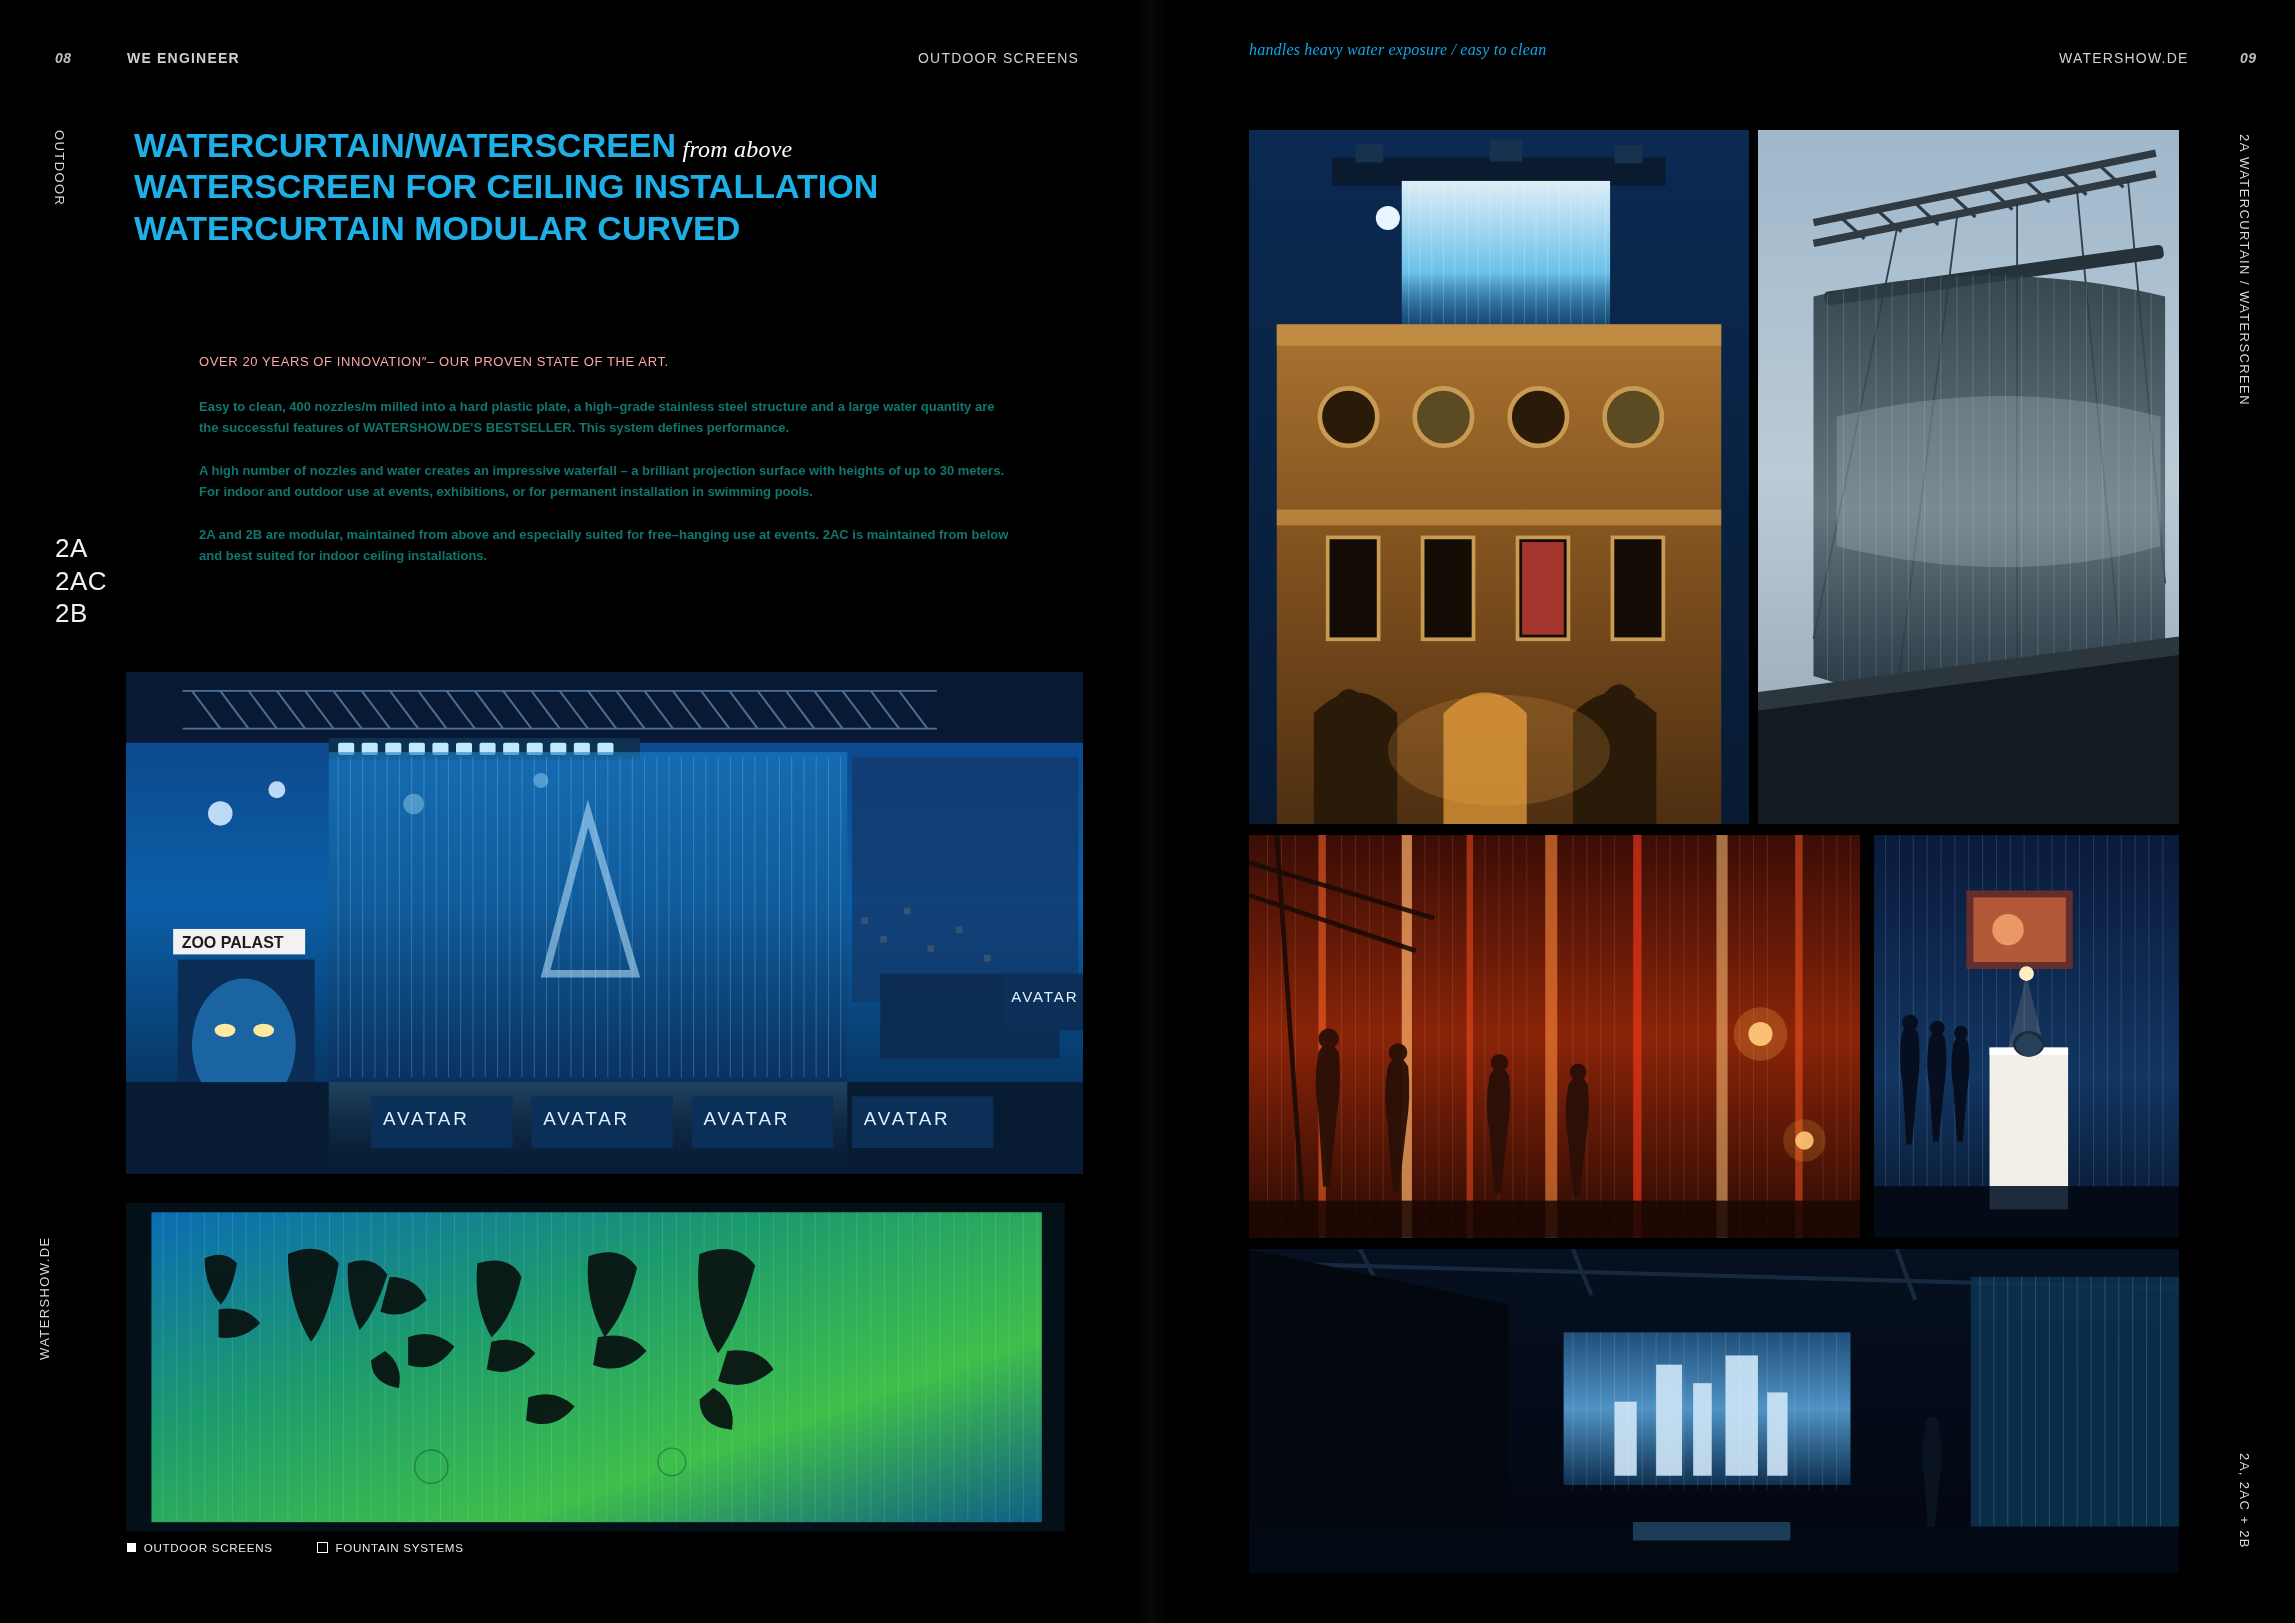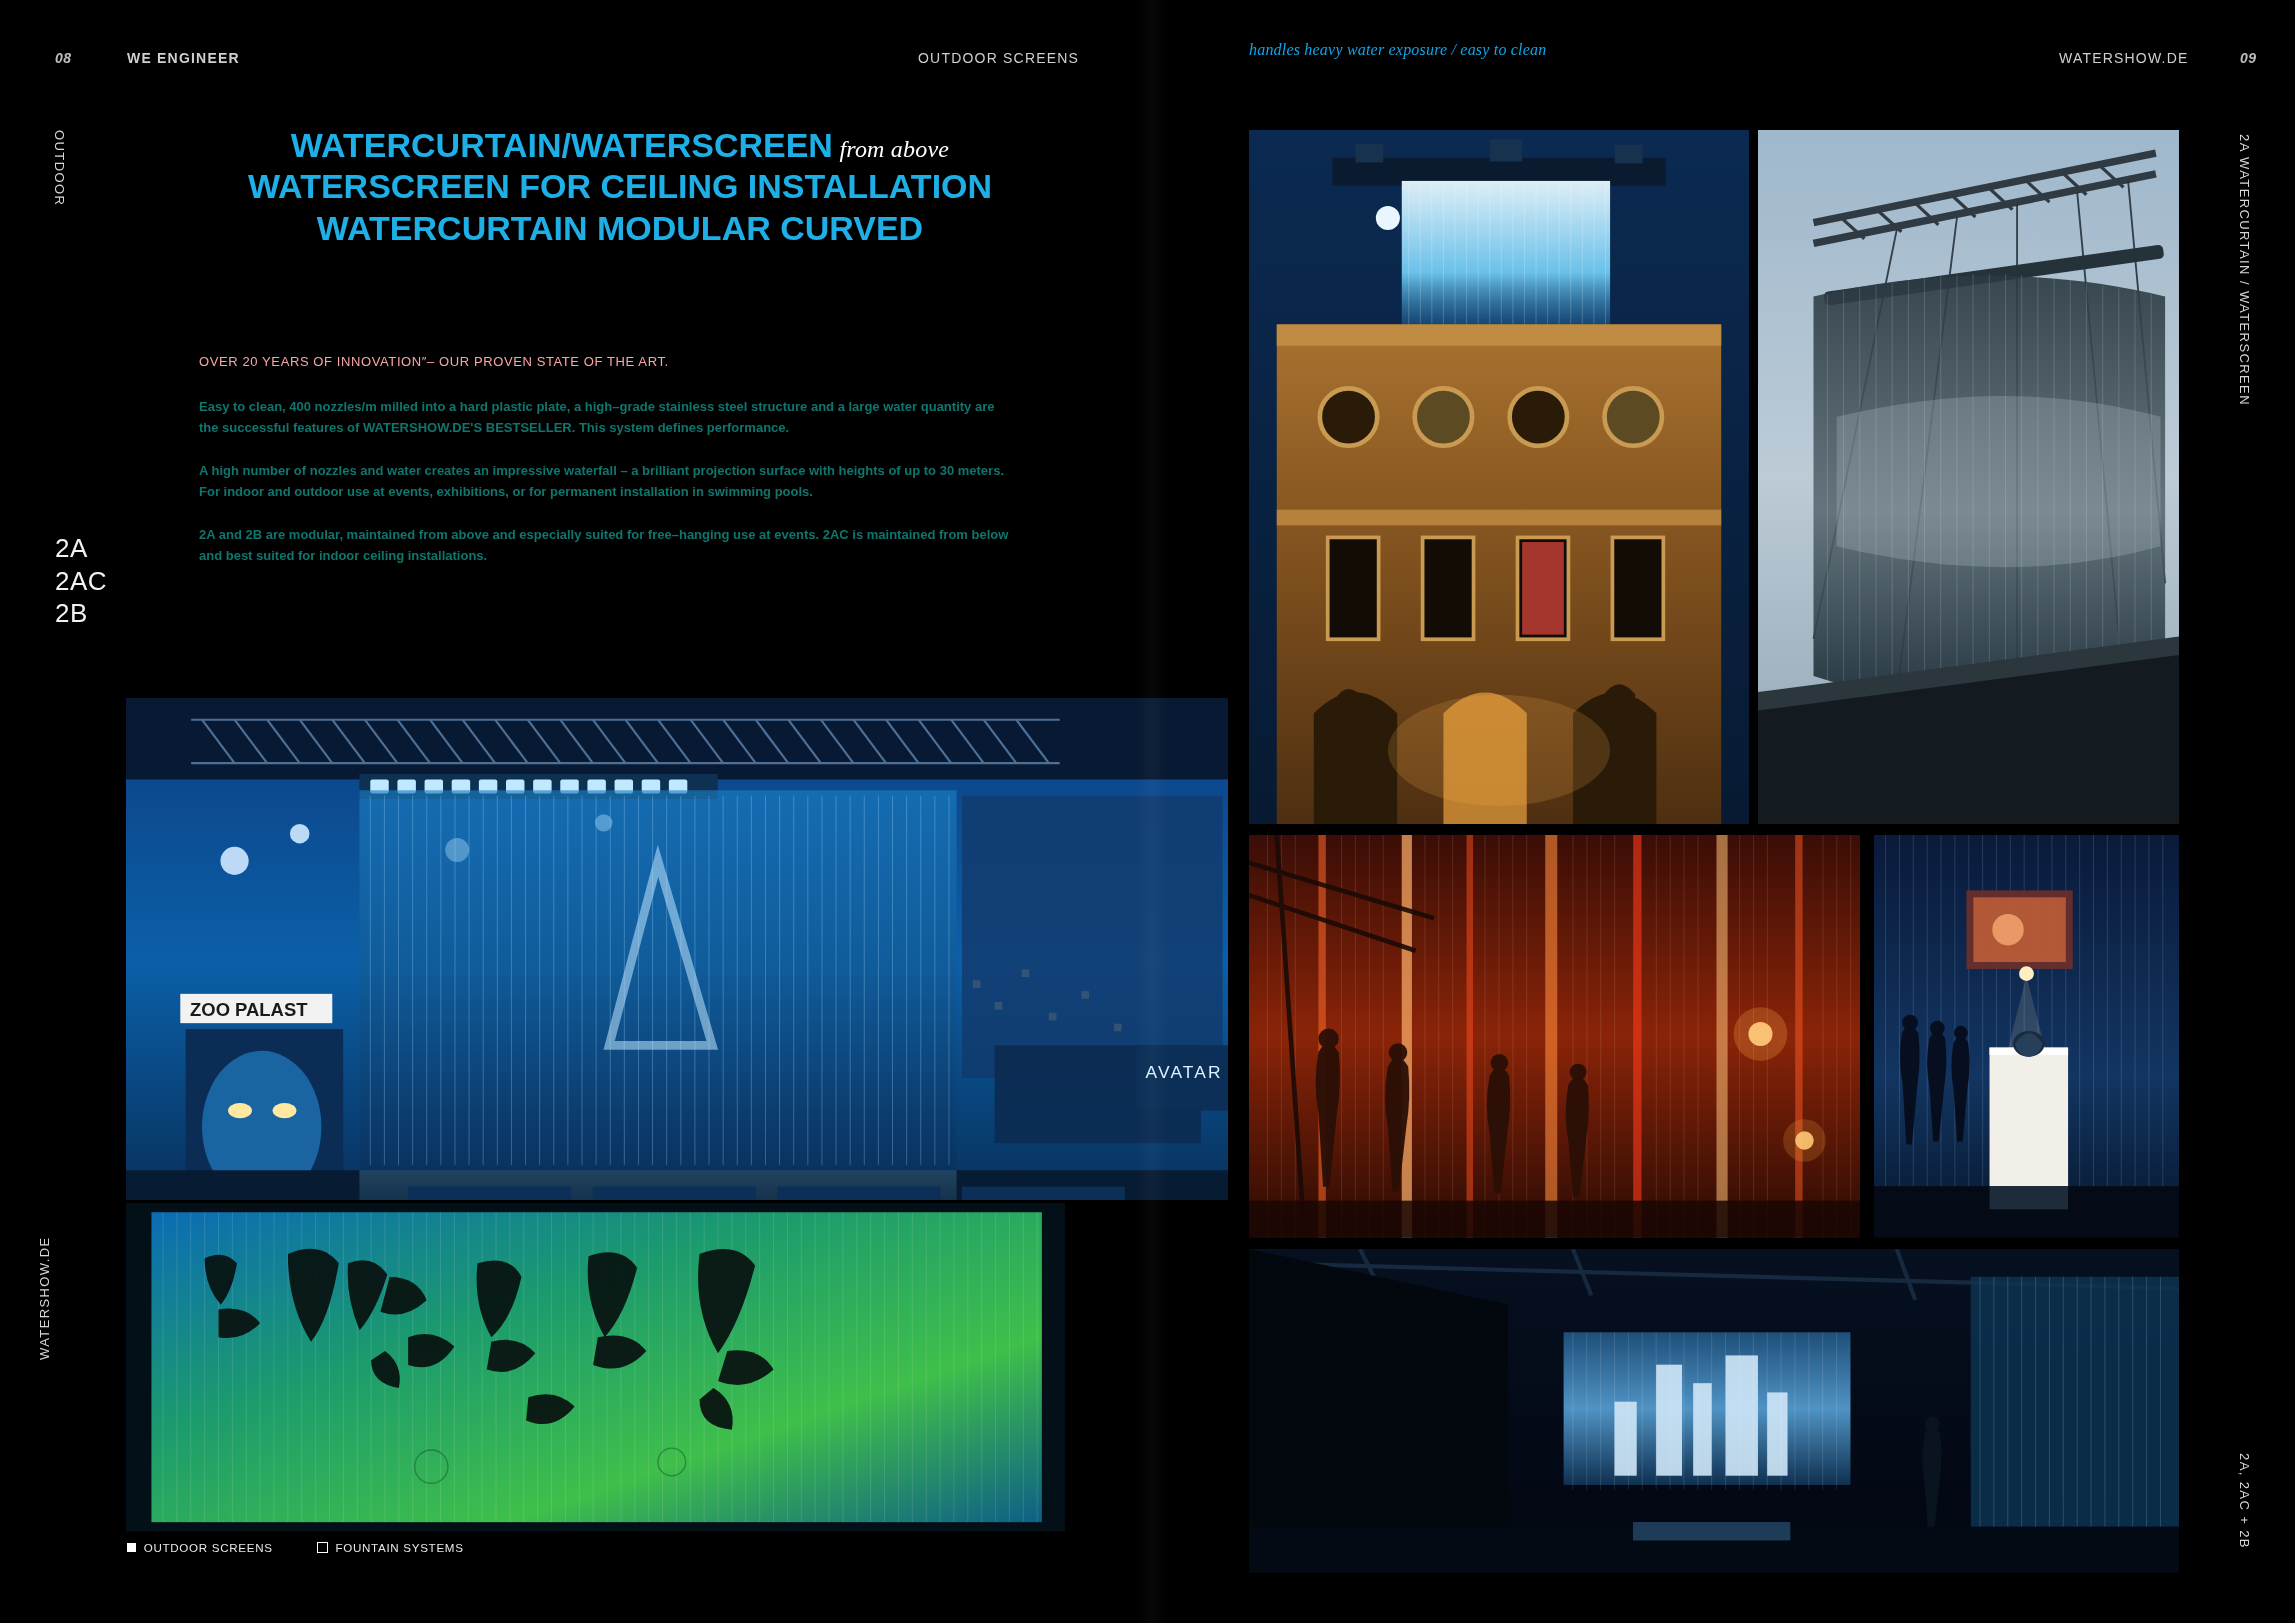--- a/index.html
+++ b/index.html
@@ -84,21 +84,20 @@
     top: 125px;
     width: 972px;
   }
   .title-line {
     color: #1eafe6;
     font-size: 34px;
     font-weight: bold;
     letter-spacing: 0px;
     line-height: 1.22;
     white-space: nowrap;
-    text-align: center;
   }
   .title-suffix {
     font-family: "Liberation Serif", serif;
     font-style: italic;
     font-weight: normal;
     font-size: 24px;
     letter-spacing: 0.2px;
     color: #ffffff;
     margin-left: 6.5px;
   }
@@ -205,21 +204,21 @@
     <div>2B</div>
   </div>
 
   <div class="body-block">
     <div class="lead">OVER 20 YEARS OF INNOVATION″– OUR PROVEN STATE OF THE ART.</div>
     <div class="para">Easy to clean, 400 nozzles/m milled into a hard plastic plate, a high–grade stainless steel structure and a large water quantity are the successful features of WATERSHOW.DE'S BESTSELLER. This system defines performance.</div>
     <div class="para">A high number of nozzles and water creates an impressive waterfall – a brilliant projection surface with heights of up to 30 meters. For indoor and outdoor use at events, exhibitions, or for permanent installation in swimming pools.</div>
     <div class="para">2A and 2B are modular, maintained from above and especially suited for free–hanging use at events. 2AC is maintained from below and best suited for indoor ceiling installations.</div>
   </div>
 
-  <div class="photo" style="left:126px; top:698px; width:1102px; height:502px;">
+  <div class="photo" style="left:126px; top:672px; width:957px; height:502px;">
     <svg class="inner" viewBox="0 0 2030 1085" preserveAspectRatio="none">
       <defs>
         <linearGradient id="avSky" x1="0" y1="0" x2="0" y2="1">
           <stop offset="0" stop-color="#0d3f82"></stop>
           <stop offset="0.45" stop-color="#0b5fa8"></stop>
           <stop offset="1" stop-color="#06203f"></stop>
         </linearGradient>
         <linearGradient id="avWater" x1="0" y1="0" x2="0" y2="1">
           <stop offset="0" stop-color="#1a7fc4" stop-opacity="0.85"></stop>
           <stop offset="1" stop-color="#0a2f5c" stop-opacity="0.9"></stop>

